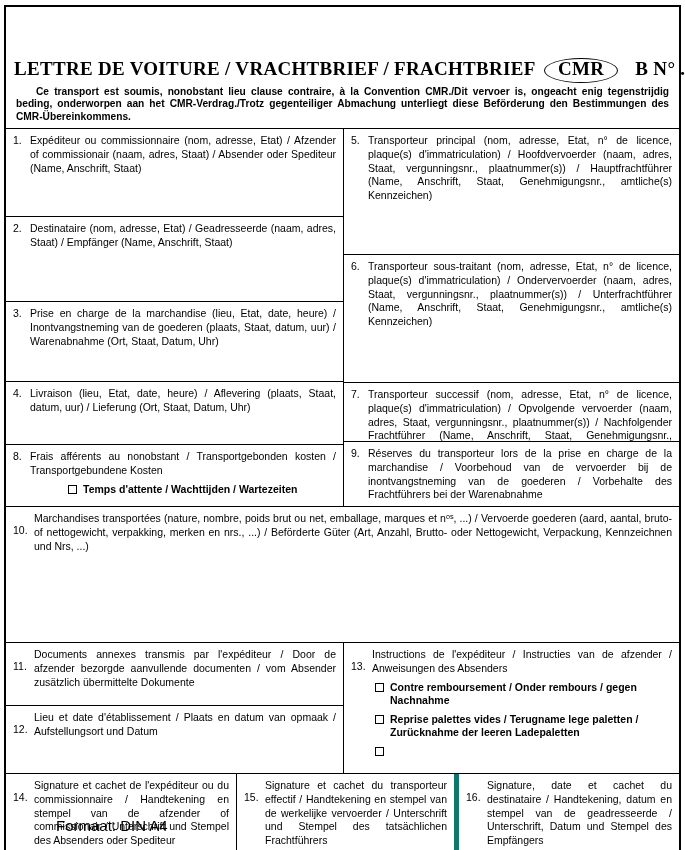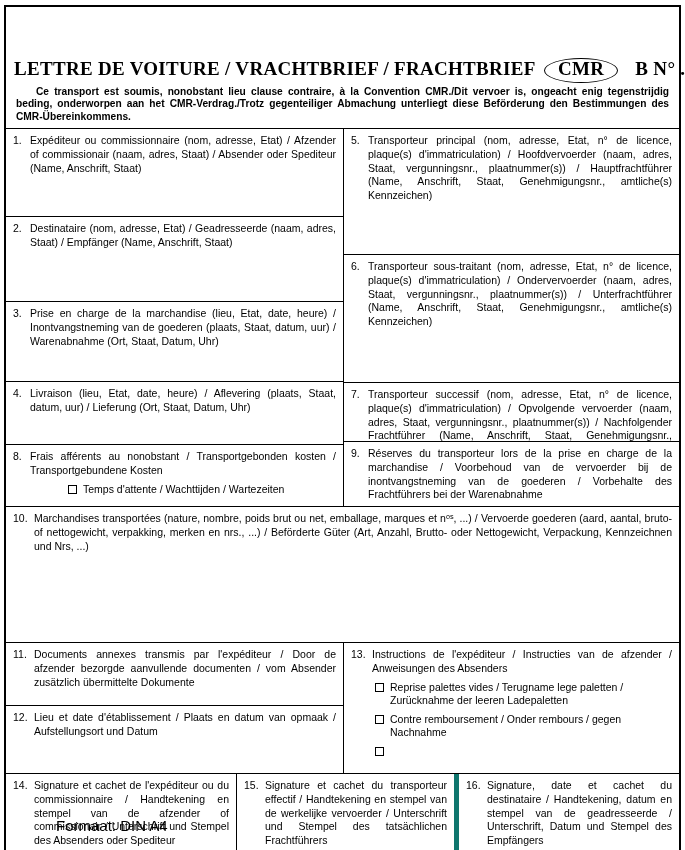--- a/index.html
+++ b/index.html
@@ -18,24 +18,24 @@
     line-height:1.22; margin:3px 2px 2px; }
 
   
   .cols { display:flex; border-top:1px solid #000; }
   .col-l { width:338px; border-right:1px solid #000; }
   .col-r { flex:1; }
   .box { display:flex; padding:5px 7px 0 7px; font-size:10.5px; line-height:1.3;
     overflow:hidden; }
   .box + .box { border-top:1px solid #000; }
   .num { width:17px; flex-shrink:0; }
-  .num.w2 { width:21px; }
+  .num.w2 { width:21px;margin-top:12px; }
   .txt { flex:1; text-align:justify; }
 
-  .cb-row { display:flex; text-align:left; margin-top:5px; }
+  .cb-row { display:flex; text-align:left; margin-top:5px;font-weight:bold; }
   .cb { width:9px; height:9px; border:1px solid #000; flex-shrink:0; margin:2px 6px 0 0;
     background:#fff; }
   .cb-indent { margin-left:38px; }
   .cb-small-indent { margin-left:3px; }
 
   .full { border-top:1px solid #000; }
   .row3 { display:flex; border-top:1px solid #000; height:99px; }
   .row3 > .box { border-top:none; }
   .cell-14 { width:231px; border-right:1px solid #000; }
   .cell-15 { width:222px; border-right:5px solid #0f766e; }
@@ -128,25 +128,25 @@
         <div class="txt">Lieu et date d'établissement / Plaats en datum van opmaak / Aufstellungsort und Datum</div>
       </div>
     </div>
     <div class="col-r">
       <div class="box h130">
         <span class="num w2">13.</span>
         <div class="txt">
           <span>Instructions de l'expéditeur / Instructies van de afzender / Anweisungen des Absenders</span>
           <div class="cb-row cb-small-indent">
             <span class="cb"></span>
-            <div>Reprise palettes vides / Terugname lege paletten / Zurücknahme der leeren Ladepaletten</div>
+            <div>Contre remboursement / Onder rembours / gegen Nachnahme</div>
           </div>
           <div class="cb-row cb-small-indent">
             <span class="cb"></span>
-            <div>Contre remboursement / Onder rembours / gegen Nachnahme</div>
+            <div>Reprise palettes vides / Terugname lege paletten / Zurücknahme der leeren Ladepaletten</div>
           </div>
           <div class="cb-row cb-small-indent">
             <span class="cb"></span>
             <div></div>
           </div>
         </div>
       </div>
     </div>
   </div>
 

